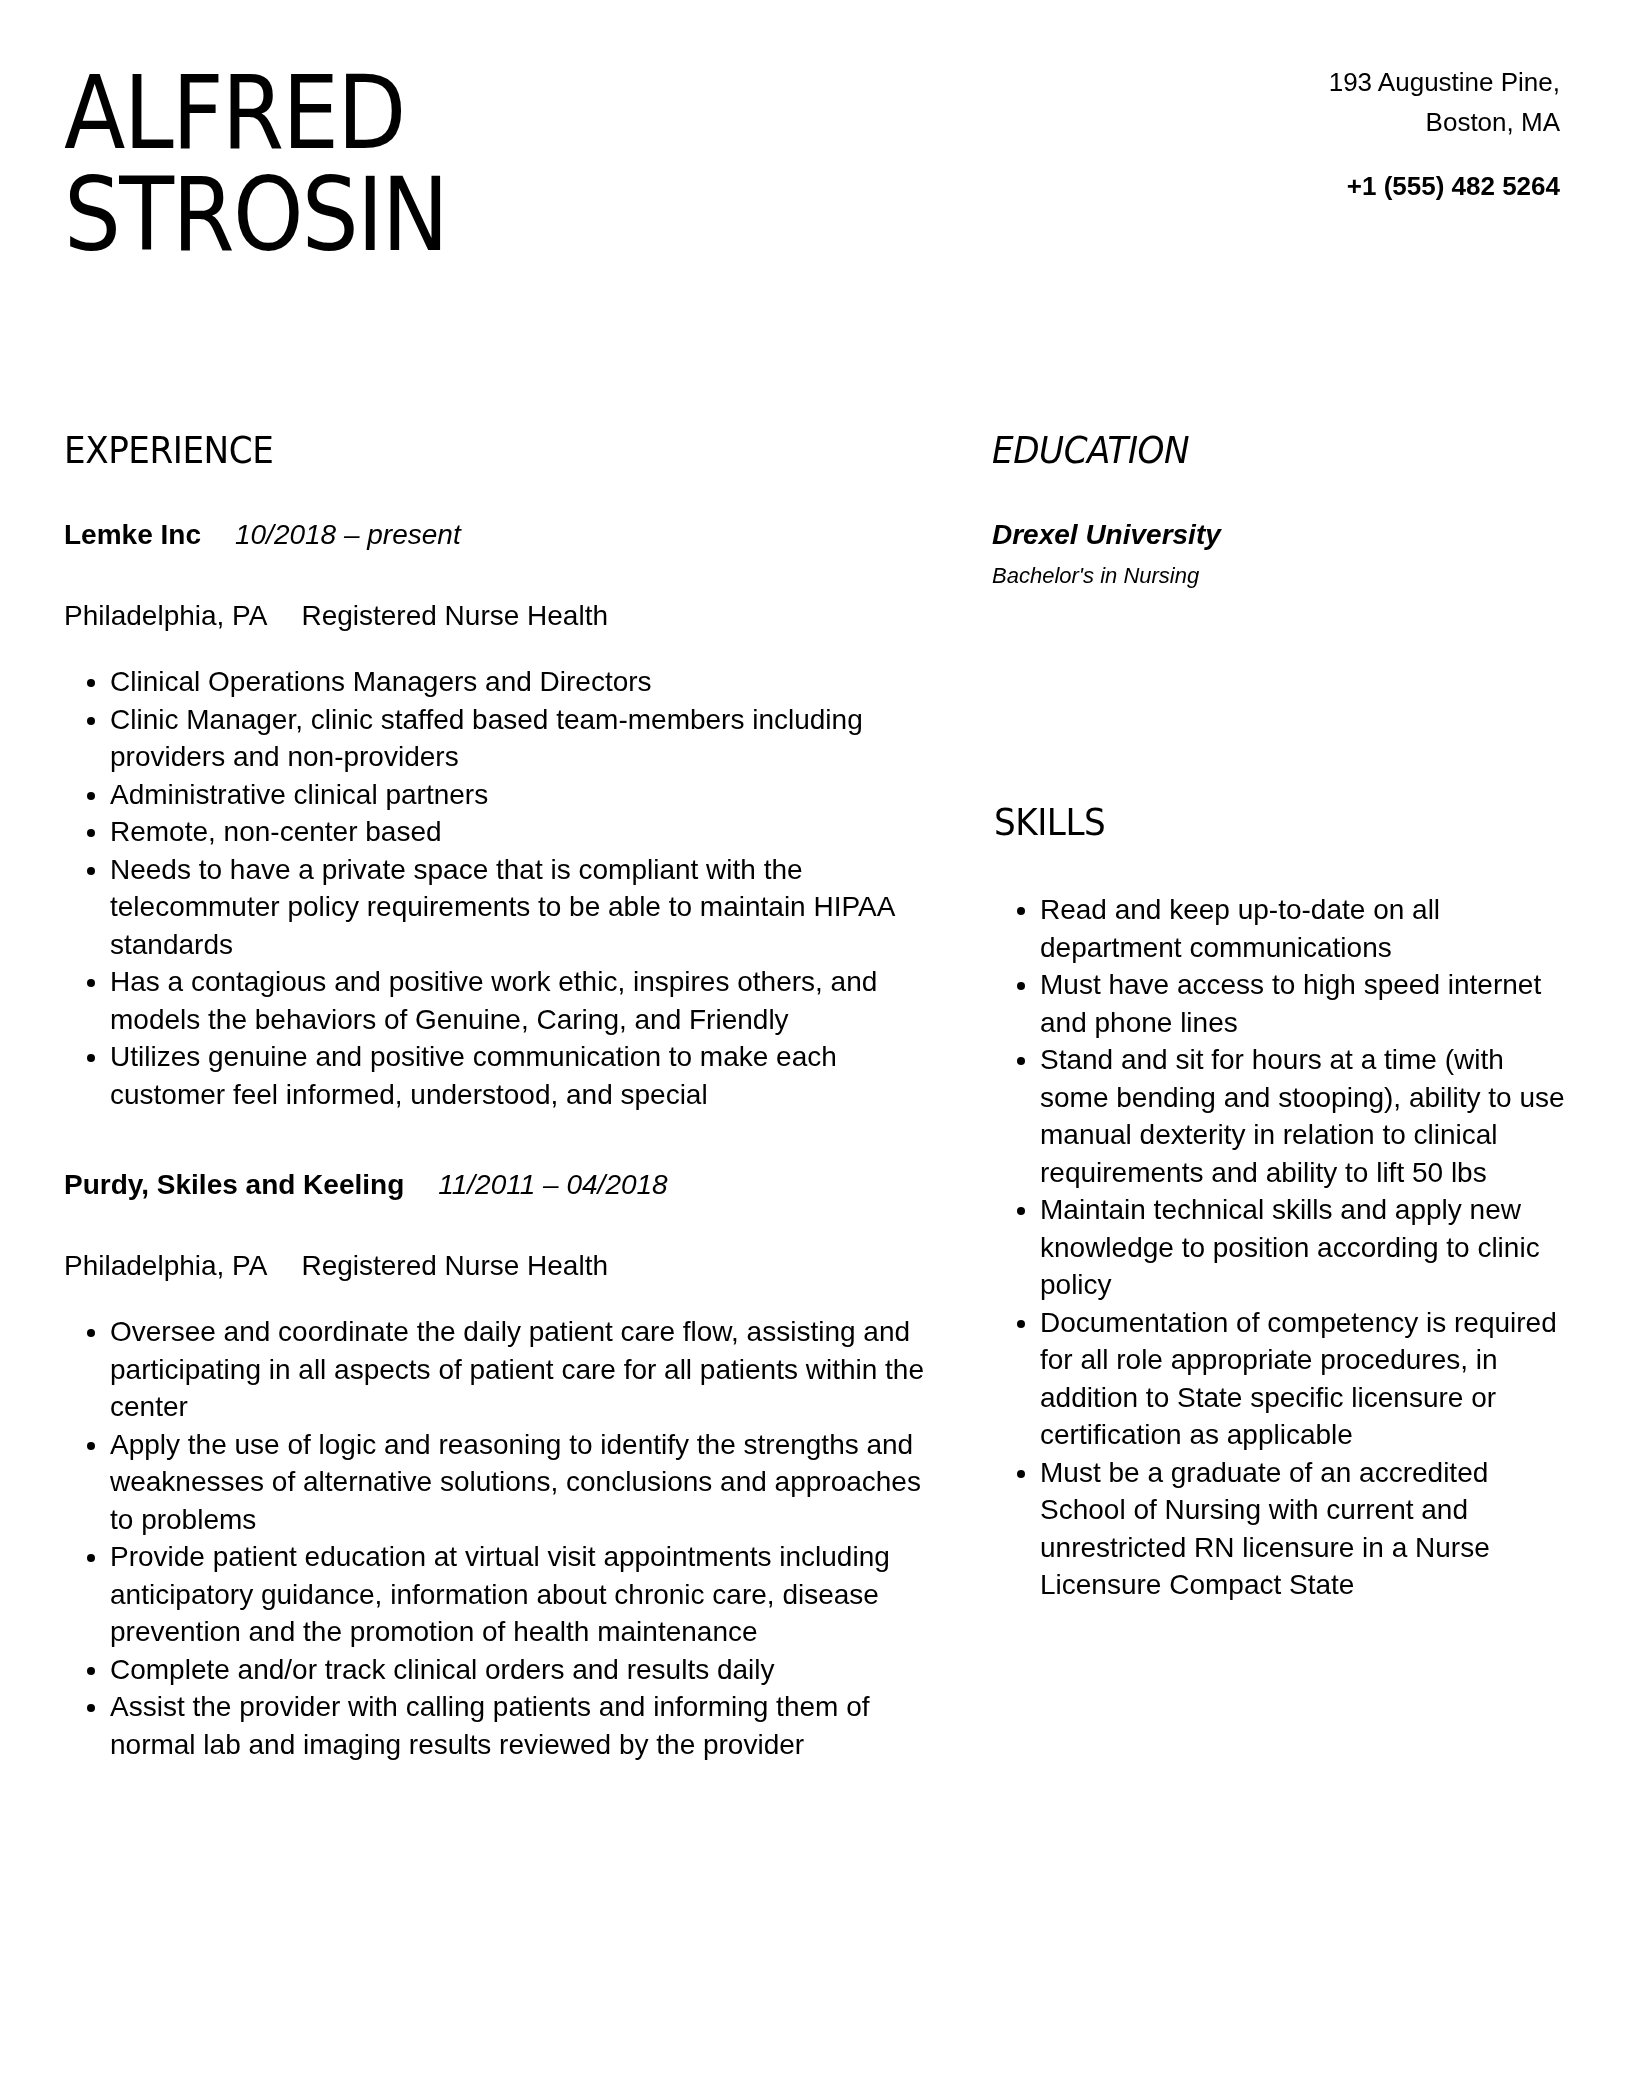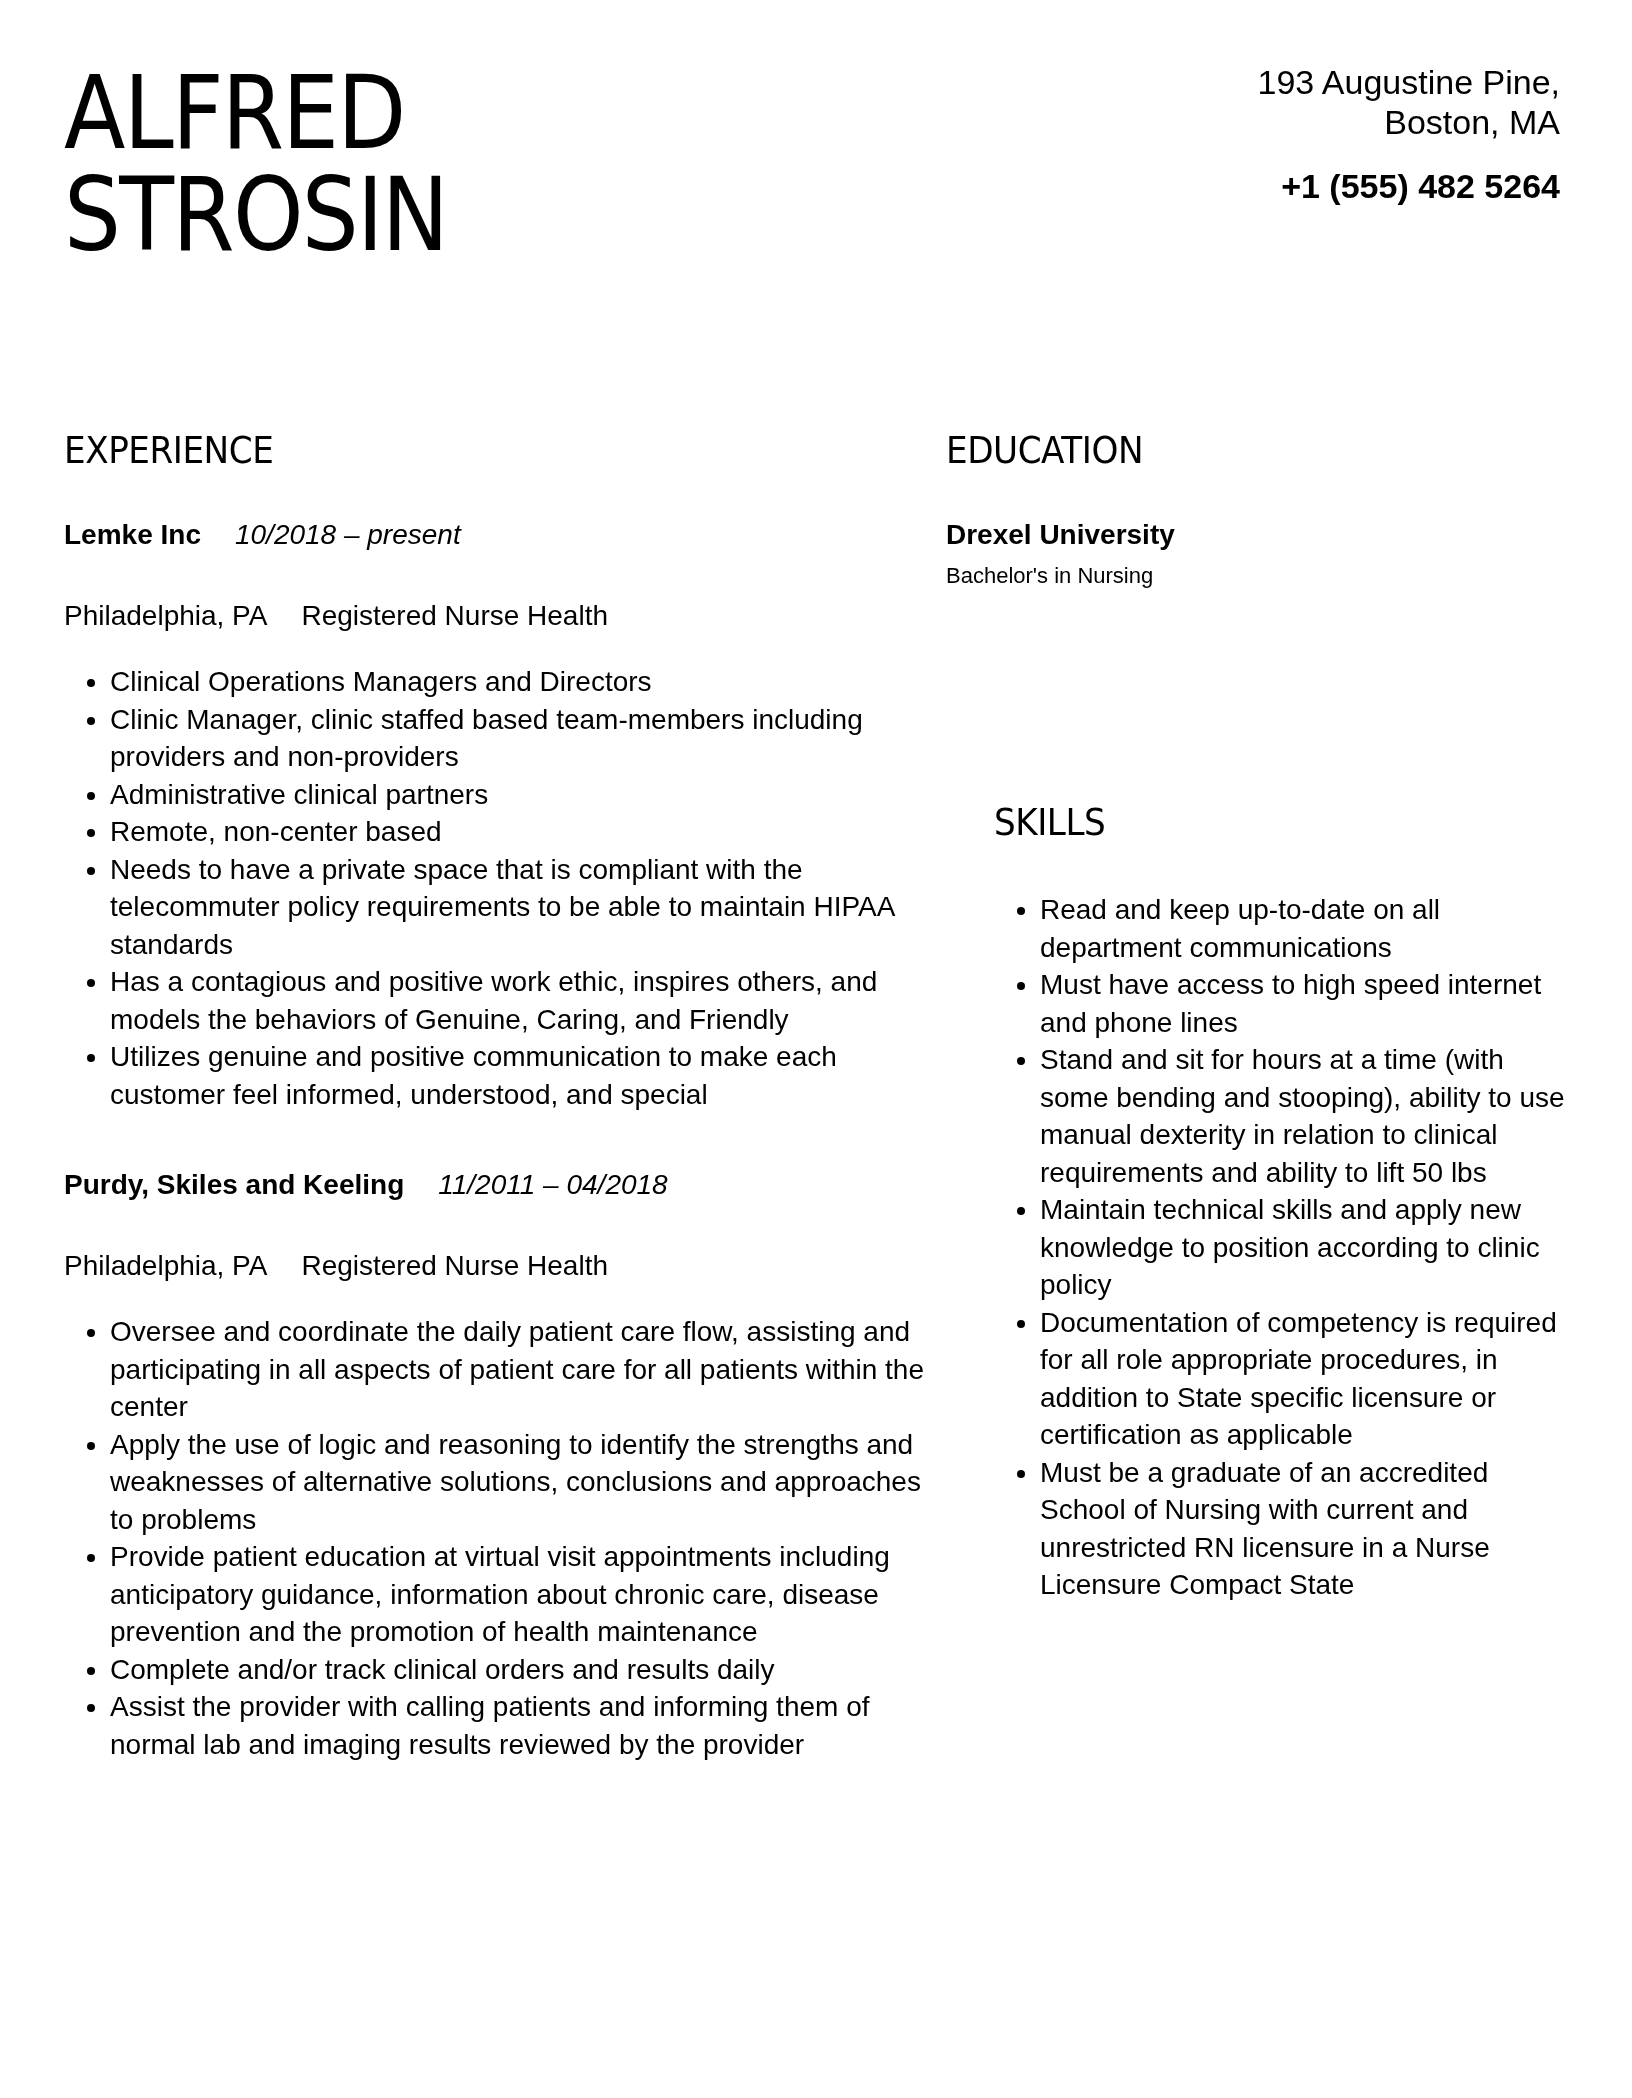--- a/index.html
+++ b/index.html
@@ -27,31 +27,31 @@
       letter-spacing: -2px;
       transform: scaleX(0.88);
       transform-origin: left top;
     }
     .name span { display: block; }
     .contact {
       position: absolute;
       right: 72px;
       top: 62px;
       text-align: right;
-      font-size: 34px;
+      font-size: 26px;
       line-height: 40px;
     }
     .contact .phone { margin-top: 24px; font-weight: bold; }
 
     .col {
       position: absolute;
       top: 425px;
     }
     .col-left { left: 64px; width: 880px; }
-    .col-right { left: 946px; width: 580px; }
+    .col-right { left: 992px; width: 580px; font-style: italic; }
 
     .section-title {
       font-family: "DejaVu Sans", "Liberation Sans", sans-serif;
       font-weight: normal;
       font-size: 38px;
       line-height: 50px;
       margin: 0 0 40px 0;
       letter-spacing: -0.5px;
       transform: scaleX(0.9);
       transform-origin: left top;

